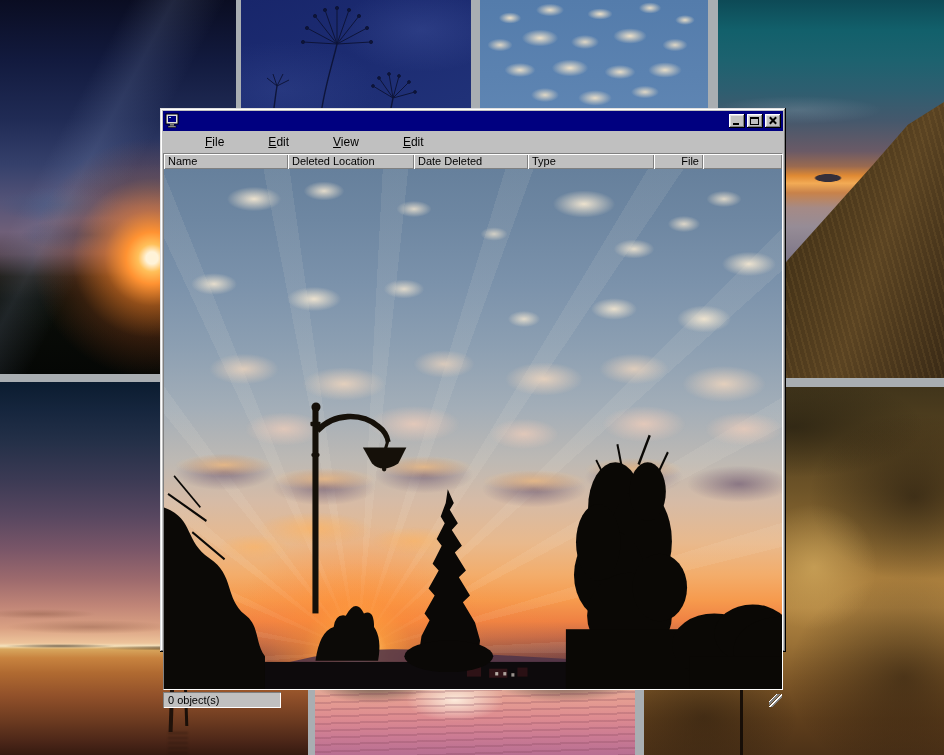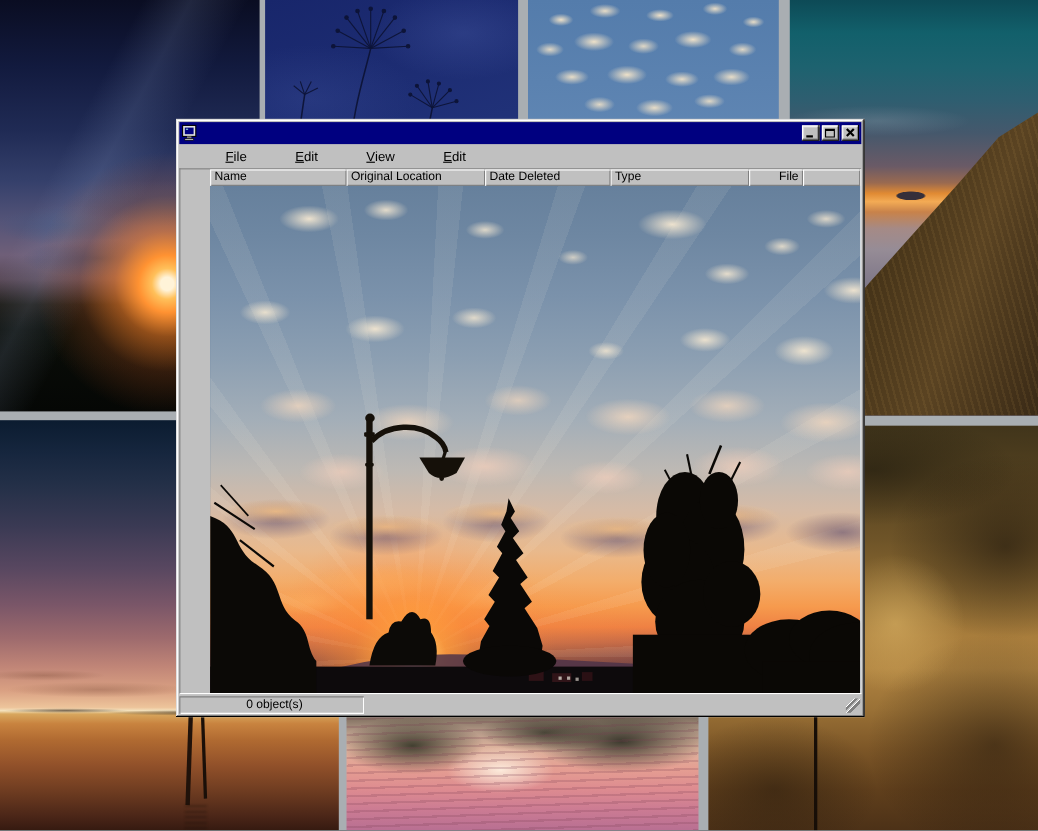--- a/index.html
+++ b/index.html
@@ -99,22 +99,22 @@
   .g-min{position:absolute;left:4px;bottom:3px;width:6px;height:2px;background:#000;}
   .g-max{position:absolute;left:3px;top:3px;width:9px;height:8px;border:1px solid #000;border-top-width:2px;}
   .g-x{position:absolute;left:4px;top:3px;width:8px;height:7px;}
   .g-x::before,.g-x::after{content:"";position:absolute;left:3px;top:-1px;width:2px;height:9px;background:#000;}
   .g-x::before{transform:rotate(45deg);} .g-x::after{transform:rotate(-45deg);}
 
   .menubar{height:22px;display:flex;align-items:center;padding-left:4px;}
   .menu-item{display:inline-block;padding:2px 6px;font-size:12px;color:#000;margin-left:32px;}
   .menu-item::first-letter{text-decoration:underline;}
 
-  .client{height:478px;border:1px solid;border-color:#808080 #fff #fff #808080;background:#c0c0c0;
-    display:flex;flex-direction:column;padding-left:27px;}
+  .client{height:537px;border:1px solid;border-color:#808080 #fff #fff #808080;background:#c0c0c0;
+    display:flex;flex-direction:column;}
   .header-row{height:15px;display:flex;flex:0 0 auto;background:#c0c0c0;}
   .hcell{height:15px;background:#c0c0c0;font-size:11px;color:#000;padding:1px 4px 0 4px;white-space:nowrap;overflow:hidden;
     box-shadow:inset 1px 1px 0 #fff,inset -1px -1px 0 #808080;}
   .c0{width:124px;} .c1{width:126px;} .c2{width:114px;} .c3{width:126px;}
   .c4{width:49px;text-align:right;} .c5{flex:1;}
 
   .list-area{position:relative;flex:1;overflow:hidden;background:#66809c;}
   .ph{position:absolute;inset:0;}
   .ph-sky{background:linear-gradient(#66809c 0%,#6e87a2 10%,#7b92ab 22%,#8c9fb2 34%,#a3aeb8 46%,#bdb9b4 56%,#d6bba6 64%,#e9b98c 72%,#f3ad6b 78%,#f69a4d 83%,#ef8143 87%,#c56a48 90%,#8d4f46 93%,#5e3a44 96%,#3f2c3e 100%);}
   .ph-rays{background:repeating-conic-gradient(from 160deg at 31.3% 93%,rgba(255,246,228,0) 0deg 7deg,rgba(255,246,228,.10) 7deg 10deg,rgba(255,246,228,0) 10deg 14deg);opacity:.8;}
@@ -162,21 +162,21 @@
     radial-gradient(ellipse 60px 20px at 250px 372px,rgba(249,180,105,.75),transparent 70%),
     radial-gradient(ellipse 50px 18px at 90px 378px,rgba(249,180,105,.7),transparent 70%);}
   .ph-sun{background:
     radial-gradient(ellipse 300px 120px at 31.3% 93%,rgba(255,150,60,.35),transparent 75%),
     radial-gradient(circle at 31.3% 93%,#fffdf4 0 5px,#ffe9a8 10px,#ffbf5e 18px,rgba(255,160,60,.8) 30px,rgba(255,140,50,.45) 55px,rgba(255,130,60,.18) 90px,transparent 130px);}
   .ph-svg{position:absolute;inset:0;width:100%;height:100%;}
 
   .statusbar{height:16px;margin-top:2px;display:flex;gap:2px;position:relative;}
   .spanel{height:16px;background:#c0c0c0;font-size:11px;color:#000;padding:2px 0 0 5px;white-space:nowrap;overflow:hidden;
     box-shadow:inset 1px 1px 0 #808080,inset -1px -1px 0 #fff;}
-  .sp1{width:168px;flex:0 0 auto;text-align:center;}
+  .sp1{width:118px;flex:0 0 auto;}
   .sp2{flex:1;}
   .grip{position:absolute;right:1px;bottom:1px;width:13px;height:13px;
     background:
       linear-gradient(135deg,transparent 0 5px,#fff 5px 6px,#808080 6px 8px,transparent 8px 9px,#fff 9px 10px,#808080 10px 12px,transparent 12px);}
 </style>
 </head>
 <body>
 
 <div class="screen">
 
@@ -271,21 +271,21 @@
     <div class="menubar">
       <span class="menu-item">File</span>
       <span class="menu-item">Edit</span>
       <span class="menu-item">View</span>
       <span class="menu-item">Edit</span>
     </div>
 
     <div class="client">
       <div class="header-row">
         <div class="hcell c0">Name</div>
-        <div class="hcell c1">Original Location</div>
+        <div class="hcell c1">Deleted Location</div>
         <div class="hcell c2">Date Deleted</div>
         <div class="hcell c3">Type</div>
         <div class="hcell c4">File</div>
         <div class="hcell c5"></div>
       </div>
 
       <div class="list-area">
         <div class="ph ph-sky"></div>
         <div class="ph ph-rays"></div>
         <div class="ph ph-clouds-a"></div>

